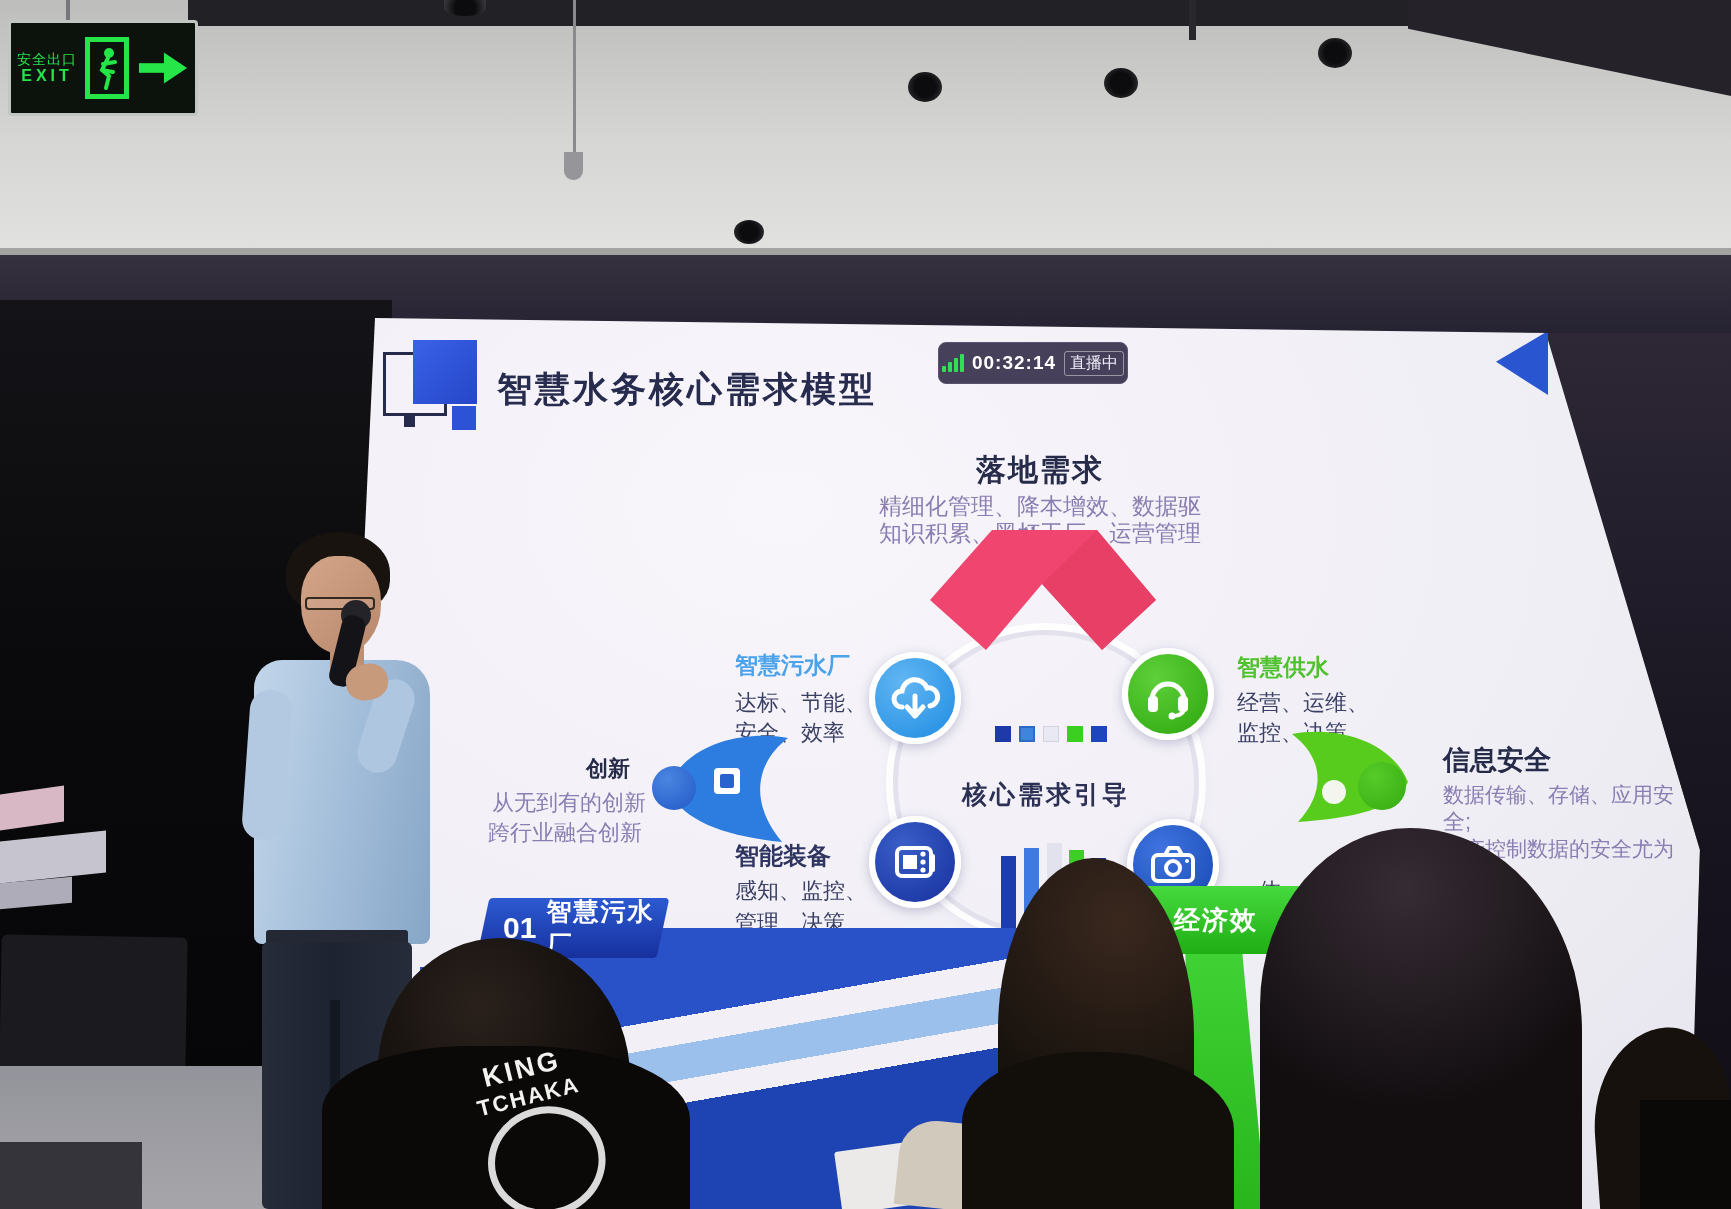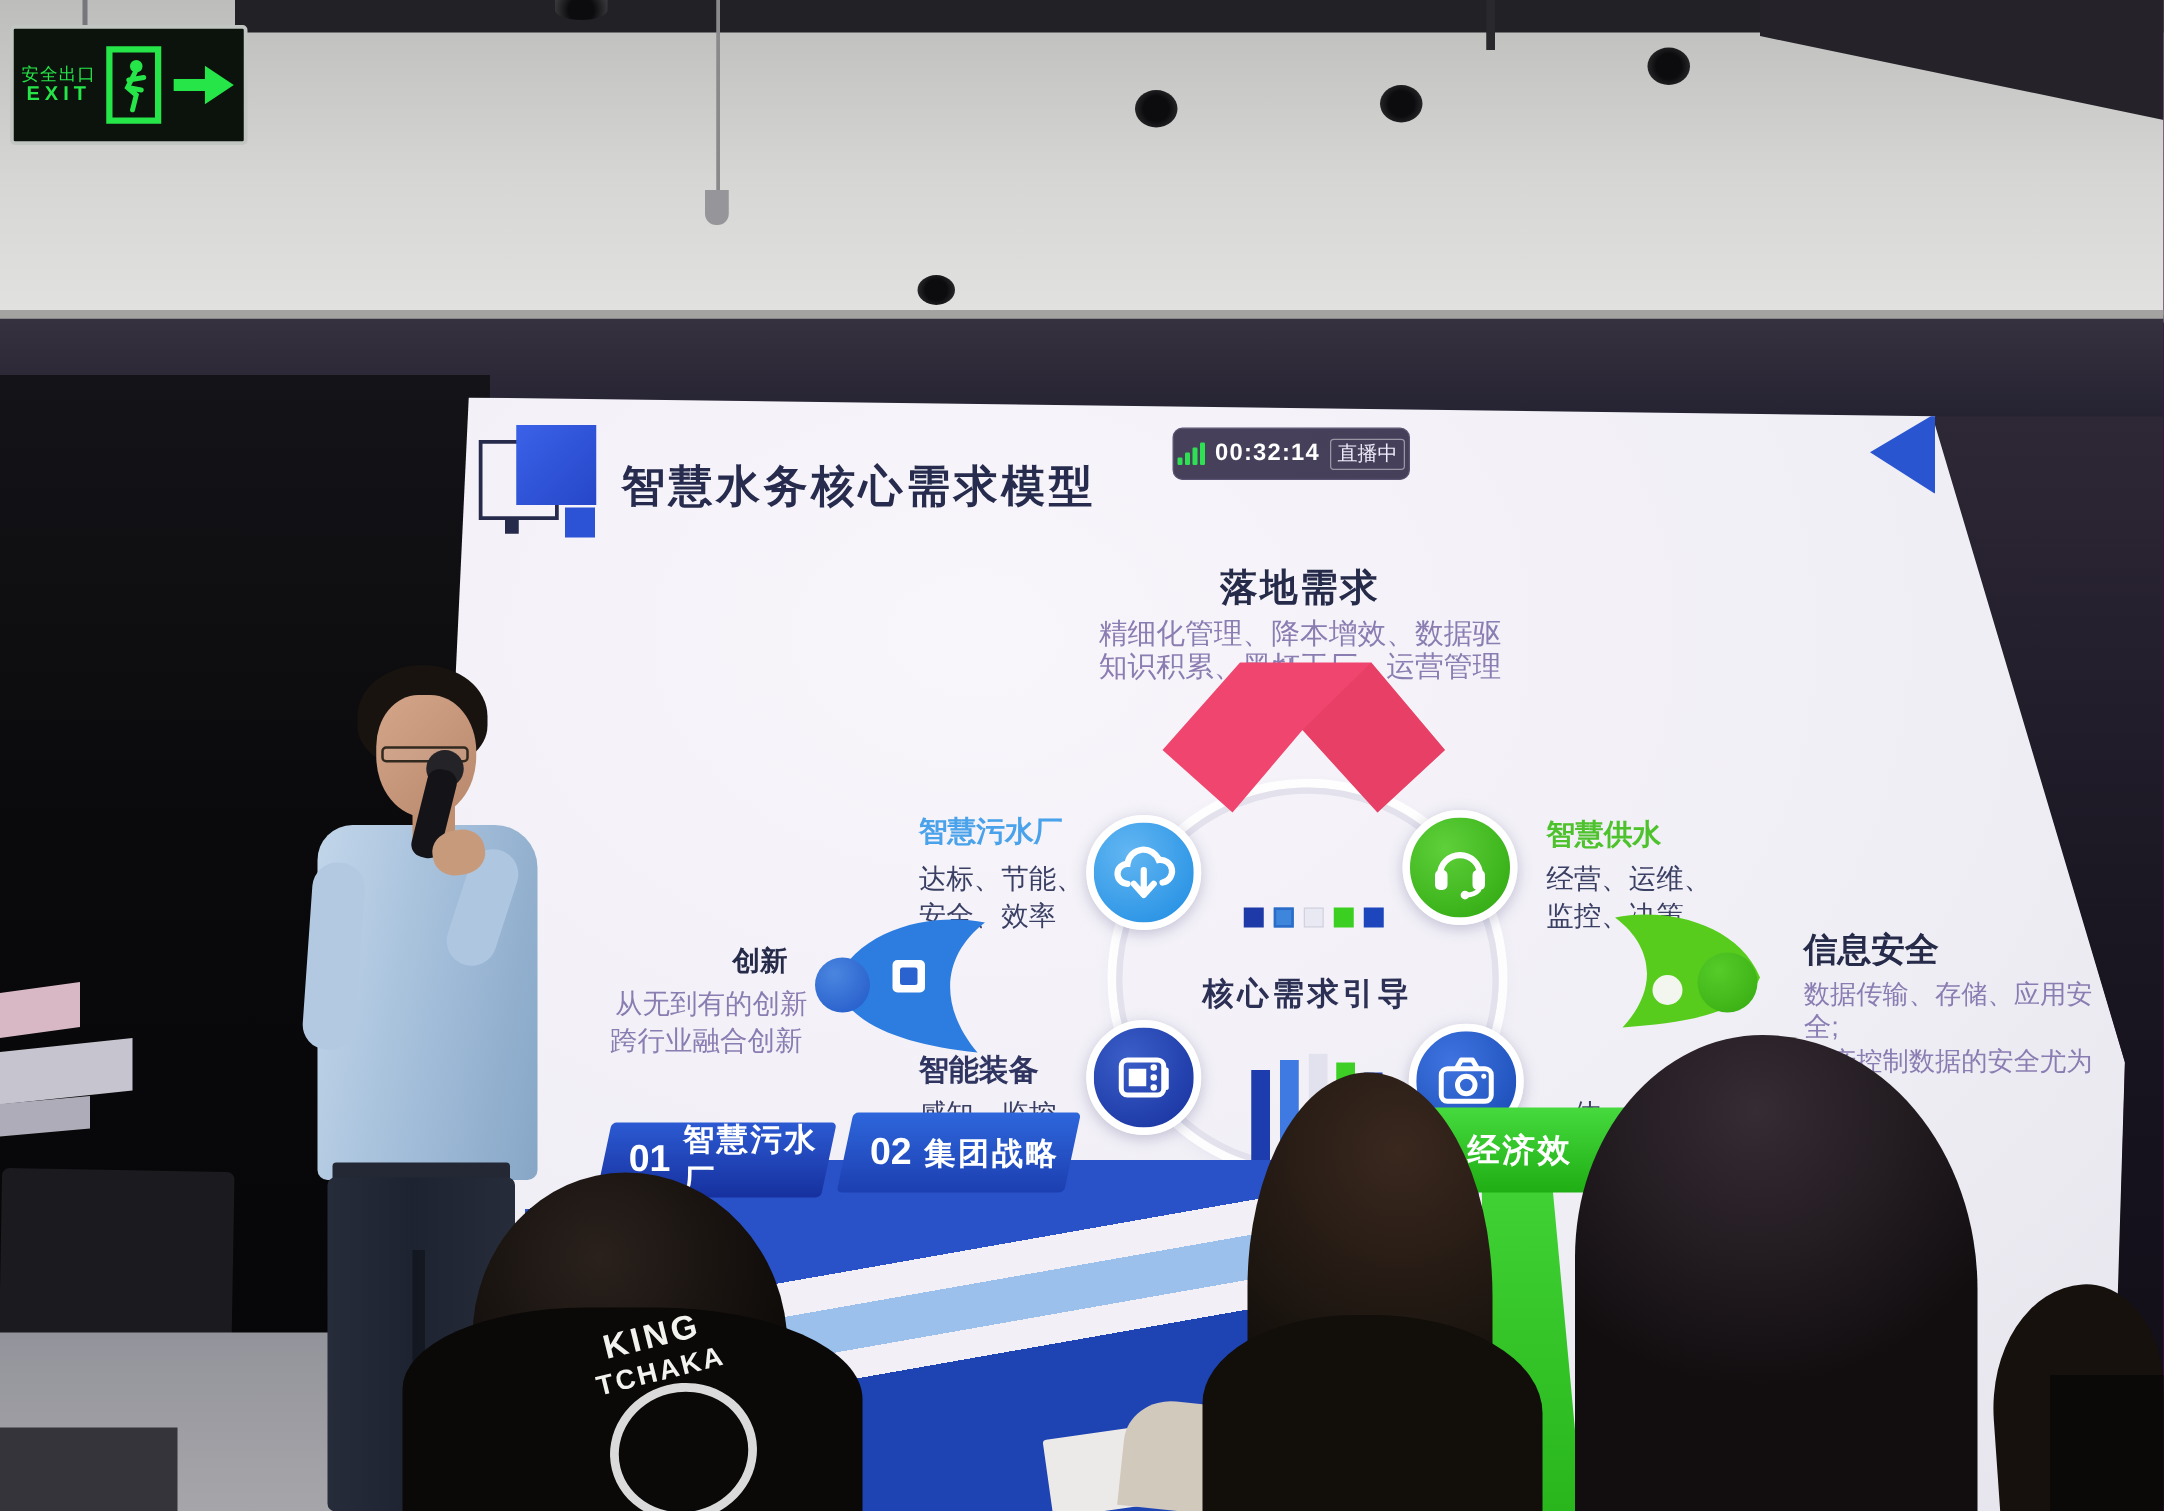--- a/index.html
+++ b/index.html
@@ -1,17 +1,17 @@
 <!DOCTYPE html>
 <html><head>
 <meta charset="utf-8">
 <style>
   html,body{margin:0;padding:0;background:#000;}
   #scene{position:relative;width:1731px;height:1209px;overflow:hidden;
-         font-family:"Liberation Sans",sans-serif;background:#701a75;}
+         font-family:"Liberation Sans",sans-serif;background:#4d7c0f;}
   .abs{position:absolute;}
   
   #ceiling{left:0;top:0;width:1731px;height:258px;background:linear-gradient(180deg,#bdbdbb,#d6d6d4 55%,#e2e2e0);z-index:1;}
   #ceil-strip{left:188px;top:0;width:1543px;height:26px;background:#222126;z-index:2;}
   #ceil-strip-right{left:1408px;top:0;width:323px;height:96px;background:#262229;clip-path:polygon(0 0,100% 0,100% 100%,0 30%);z-index:2;}
   #ceil-edge{left:0;top:248px;width:1731px;height:7px;background:#a3a3a1;z-index:2;}
   .rod{background:#77777b;z-index:3;}
   #rod1{left:66px;top:0;width:4px;height:26px;}
   #rod2{left:573px;top:0;width:3px;height:158px;background:#8a8a8c;}
   #sprinkler{left:564px;top:152px;width:19px;height:28px;background:#96969a;border-radius:0 0 9px 9px;z-index:3;}
@@ -317,25 +317,20 @@
     <div class="abs" id="col-light"></div>
     <div class="abs" id="green-sliver"></div>
     <div class="abs" id="green-wedge"></div>
     <div class="abs" id="blue-tri"></div>
 
     <div class="abs chip" id="chip1">
       <div class="chip-bg"></div>
       <span class="chip-num">01</span>
       <span class="chip-label">智慧污水厂</span>
     </div>
-    <div class="abs chip" id="chip2">
-      <div class="chip-bg"></div>
-      <span class="chip-num">02</span>
-      <span class="chip-label">集团战略</span>
-    </div>
     <div class="abs chip" id="chip4">
       <div class="chip-bg"></div>
       <span class="chip-label">经济效</span>
     </div>
 
     <div class="abs" id="live-badge">
       <div id="signal">
         <div style="height:6px"></div>
           <div style="height:10px"></div>
           <div style="height:14px"></div>

